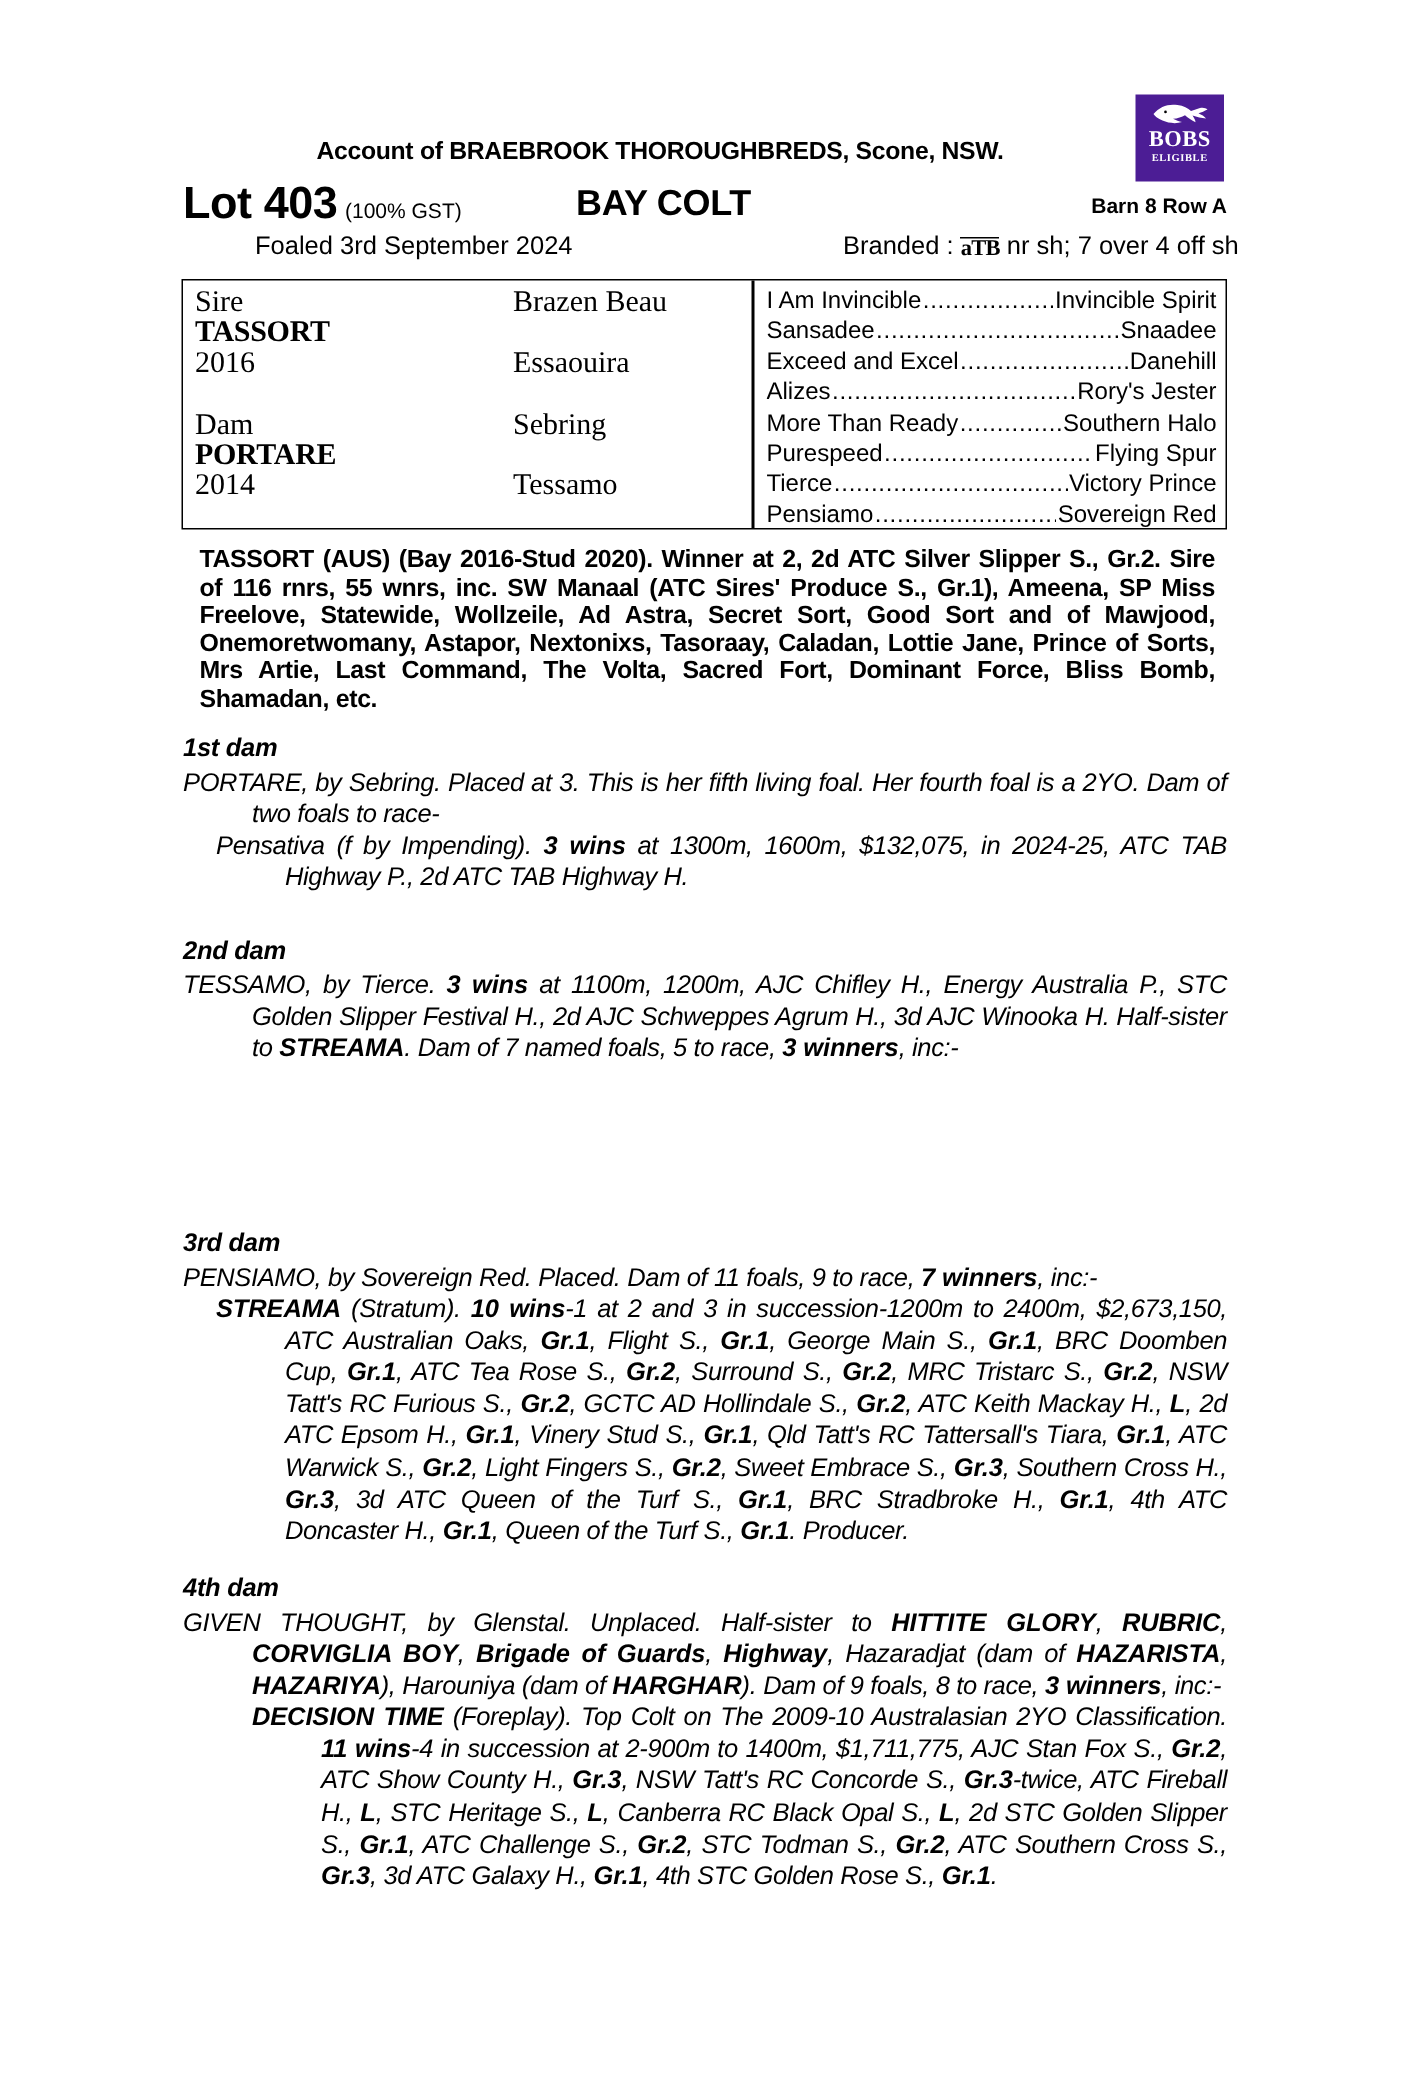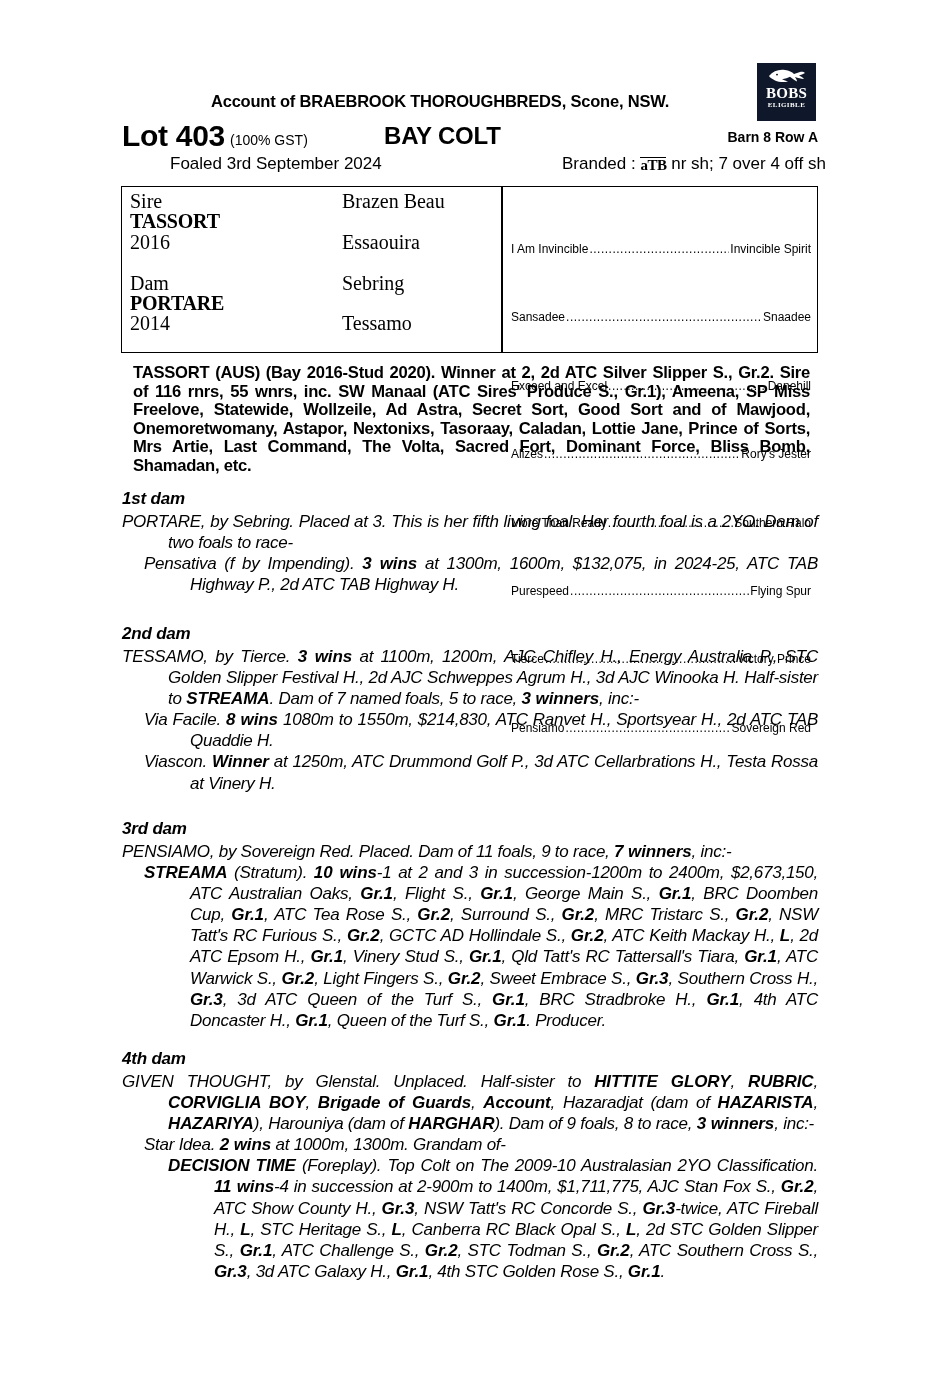--- a/index.html
+++ b/index.html
@@ -22,21 +22,21 @@
     height: 1400px;
   }
 
   
   .bobs-logo {
     position: absolute;
     left: 757px;
     top: 63px;
     width: 59px;
     height: 58px;
-    background: #0f172a;
+    background: #4c1d95;
     display: flex;
     flex-direction: column;
     align-items: center;
     justify-content: flex-start;
     padding-top: 4px;
     box-sizing: border-box;
   }
   .bobs-horse { width: 40px; height: 18px; display: block; }
   .bobs-name {
     color: #ffffff;
@@ -168,27 +168,26 @@
   }
   .ped-line {
     font-size: 20px;
     line-height: 20.4px;
     white-space: nowrap;
     font-family: Liberation Serif, serif;
   }
   .ped-line.bold { font-weight: bold; letter-spacing: -0.2px; }
   .ped-line.blank { color: transparent; }
   .gp-row {
-    font-size: 12px;
+    font-size: 16px;
     line-height: 20.4px;
     display: flex;
     align-items: center;
     white-space: nowrap;
     overflow: hidden;
-    margin-top: 48px;
   }
   .gp-name { flex: 0 0 auto; }
   .gp-dots {
     flex: 1 1 auto;
     overflow: hidden;
     white-space: nowrap;
     margin: 0 1px;
     letter-spacing: 0.5px;
   }
   .gp-sire { flex: 0 0 auto; }
@@ -329,38 +328,31 @@
     <div class="dam-heading">1st dam</div>
     <div class="p ind-hang1">PORTARE, by Sebring. Placed at 3. This is her fifth living foal. Her fourth foal is a 2YO. Dam of two foals to race-</div>
     <div id="first-dam-progeny">
         <div class="p ind-hang2">Pensativa (f by Impending). <b>3 wins</b> at 1300m, 1600m, $132,075, in 2024-25, ATC TAB Highway P., 2d ATC TAB Highway H.</div>
       </div>
   </div>
 
   <div class="dam-section" style="top:623px;">
     <div class="dam-heading">2nd dam</div>
     <div class="p ind-hang1">TESSAMO, by Tierce. <b>3 wins</b> at 1100m, 1200m, AJC Chifley H., Energy Australia P., STC Golden Slipper Festival H., 2d AJC Schweppes Agrum H., 3d AJC Winooka H. Half-sister to <b>STREAMA</b>. Dam of 7 named foals, 5 to race, <b>3 winners</b>, inc:-</div>
-    <div id="second-dam-progeny">
-        <div class="p ind-hang2">Via Facile. <b>8 wins</b> 1080m to 1550m, $214,830, ATC Ranvet H., Sportsyear H., 2d ATC TAB Quaddie H.</div>
-        <div class="p ind-hang2">Viascon. <b>Winner</b> at 1250m, ATC Drummond Golf P., 3d ATC Cellarbrations H., Testa Rossa at Vinery H.</div>
-      </div>
   </div>
 
   <div class="dam-section" style="top:818px;">
     <div class="dam-heading">3rd dam</div>
     <div class="p ind0">PENSIAMO, by Sovereign Red. Placed. Dam of 11 foals, 9 to race, <b>7 winners</b>, inc:-</div>
     <div id="third-dam-progeny">
         <div class="p ind-hang2"><b>STREAMA</b> (Stratum). <b>10 wins</b>-1 at 2 and 3 in succession-1200m to 2400m, $2,673,150, ATC Australian Oaks, <b>Gr.1</b>, Flight S., <b>Gr.1</b>, George Main S., <b>Gr.1</b>, BRC Doomben Cup, <b>Gr.1</b>, ATC Tea Rose S., <b>Gr.2</b>, Surround S., <b>Gr.2</b>, MRC Tristarc S., <b>Gr.2</b>, NSW Tatt's RC Furious S., <b>Gr.2</b>, GCTC AD Hollindale S., <b>Gr.2</b>, ATC Keith Mackay H., <b>L</b>, 2d ATC Epsom H., <b>Gr.1</b>, Vinery Stud S., <b>Gr.1</b>, Qld Tatt's RC Tattersall's Tiara, <b>Gr.1</b>, ATC Warwick S., <b>Gr.2</b>, Light Fingers S., <b>Gr.2</b>, Sweet Embrace S., <b>Gr.3</b>, Southern Cross H., <b>Gr.3</b>, 3d ATC Queen of the Turf S., <b>Gr.1</b>, BRC Stradbroke H., <b>Gr.1</b>, 4th ATC Doncaster H., <b>Gr.1</b>, Queen of the Turf S., <b>Gr.1</b>. Producer.</div>
       </div>
   </div>
 
   <div class="dam-section" style="top:1048px;">
     <div class="dam-heading">4th dam</div>
-    <div class="p ind-hang1">GIVEN THOUGHT, by Glenstal. Unplaced. Half-sister to <b>HITTITE GLORY</b>, <b>RUBRIC</b>, <b>CORVIGLIA BOY</b>, <b>Brigade of Guards</b>, <b>Account</b>, Hazaradjat (dam of <b>HAZARISTA</b>, <b>HAZARIYA</b>), Harouniya (dam of <b>HARGHAR</b>). Dam of 9 foals, 8 to race, <b>3 winners</b>, inc:-</div>
-    <div id="fourth-dam-progeny">
-        <div class="p ind-hang2">Star Idea. <b>2 wins</b> at 1000m, 1300m. Grandam of-</div>
-      </div>
+    <div class="p ind-hang1">GIVEN THOUGHT, by Glenstal. Unplaced. Half-sister to <b>HITTITE GLORY</b>, <b>RUBRIC</b>, <b>CORVIGLIA BOY</b>, <b>Brigade of Guards</b>, <b>Highway</b>, Hazaradjat (dam of <b>HAZARISTA</b>, <b>HAZARIYA</b>), Harouniya (dam of <b>HARGHAR</b>). Dam of 9 foals, 8 to race, <b>3 winners</b>, inc:-</div>
     <div id="fourth-dam-grand-progeny">
         <div class="p ind-hang3"><b>DECISION TIME</b> (Foreplay). Top Colt on The 2009-10 Australasian 2YO Classification. <b>11 wins</b>-4 in succession at 2-900m to 1400m, $1,711,775, AJC Stan Fox S., <b>Gr.2</b>, ATC Show County H., <b>Gr.3</b>, NSW Tatt's RC Concorde S., <b>Gr.3</b>-twice, ATC Fireball H., <b>L</b>, STC Heritage S., <b>L</b>, Canberra RC Black Opal S., <b>L</b>, 2d STC Golden Slipper S., <b>Gr.1</b>, ATC Challenge S., <b>Gr.2</b>, STC Todman S., <b>Gr.2</b>, ATC Southern Cross S., <b>Gr.3</b>, 3d ATC Galaxy H., <b>Gr.1</b>, 4th STC Golden Rose S., <b>Gr.1</b>.</div>
       </div>
   </div>
 
 </div>
 
 </body></html>

